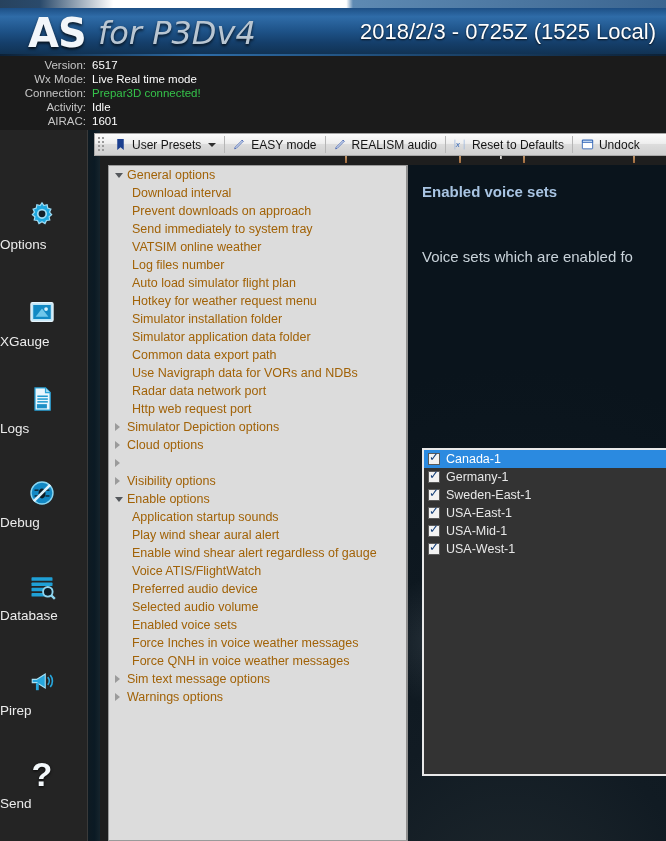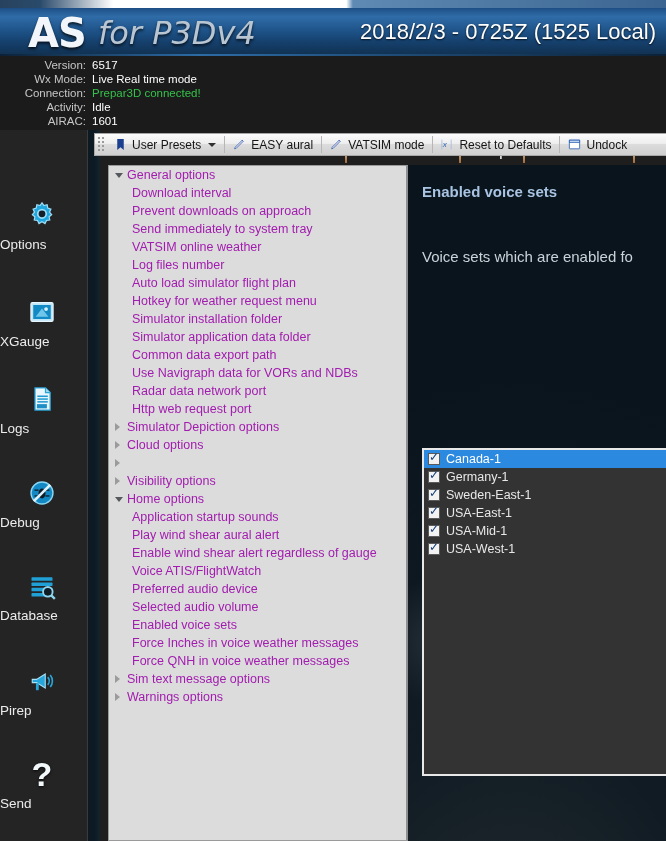--- a/index.html
+++ b/index.html
@@ -110,21 +110,21 @@
   
   .treepanel {
     position: absolute; left: 108px; top: 165px; width: 300px; height: 676px;
     background: #dcdcdc;
     border: 1px solid #9a9a9a;
     border-right: 2px solid #8f8f8f;
     overflow: hidden;
   }
   .tree-row {
     height: 18px; line-height: 18px;
-    font-size: 12.5px; color: #a21caf;
+    font-size: 12.5px; color: #a16207;
     white-space: nowrap; cursor: pointer;
     display: flex; align-items: center;
   }
   .tree-row.group { padding-left: 18px; position: relative; }
   .tree-row.leaf  { padding-left: 23px; text-align: right; }
   .arrow {
     position: absolute; left: 6px; top: 5px;
     width: 0; height: 0;
   }
   .arrow.collapsed {
@@ -357,29 +357,29 @@
           </svg></span>
         <span>User Presets</span>
         <span class="caret-dn"></span>
       </div>
       <div class="tb-sep"></div>
       <div class="tb-btn">
         <span class="ic"><svg width="13" height="13" viewBox="0 0 24 24" xmlns="http://www.w3.org/2000/svg">
             <path d="M3 20l3-1 13-13-2-2L4 17z" fill="#dfe7f5" stroke="#2b4ea8" stroke-width="1.3"></path>
             <path d="M16 4l2 2" stroke="#2b4ea8" stroke-width="1.3"></path>
           </svg></span>
-        <span>EASY aural</span>
+        <span>EASY mode</span>
       </div>
       <div class="tb-sep"></div>
       <div class="tb-btn">
         <span class="ic"><svg width="13" height="13" viewBox="0 0 24 24" xmlns="http://www.w3.org/2000/svg">
             <path d="M3 20l3-1 13-13-2-2L4 17z" fill="#dfe7f5" stroke="#2b4ea8" stroke-width="1.3"></path>
             <path d="M16 4l2 2" stroke="#2b4ea8" stroke-width="1.3"></path>
           </svg></span>
-        <span>VATSIM mode</span>
+        <span>REALISM audio</span>
       </div>
       <div class="tb-sep"></div>
       <div class="tb-btn">
         <span class="ic"><svg width="13" height="13" viewBox="0 0 24 24" xmlns="http://www.w3.org/2000/svg">
             <text x="3" y="17" font-size="15" fill="#2f63b5" font-family="Liberation Sans,sans-serif" font-style="italic">x</text>
             <rect x="1" y="3" width="1.4" height="18" fill="#9bb6dd"></rect>
             <rect x="18" y="3" width="1.4" height="18" fill="#9bb6dd"></rect>
           </svg></span>
         <span>Reset to Defaults</span>
       </div>
@@ -447,21 +447,21 @@
       </div>
       <div class="tree-row group">
         <span class="arrow collapsed"></span>
       </div>
       <div class="tree-row group">
         <span class="arrow collapsed"></span>
         <span>Visibility options</span>
       </div>
       <div class="tree-row group">
         <span class="arrow expanded"></span>
-        <span>Home options</span>
+        <span>Enable options</span>
       </div>
       <div class="tree-row leaf">
         <span>Application startup sounds</span>
       </div>
       <div class="tree-row leaf">
         <span>Play wind shear aural alert</span>
       </div>
       <div class="tree-row leaf">
         <span>Enable wind shear alert regardless of gauge</span>
       </div>

